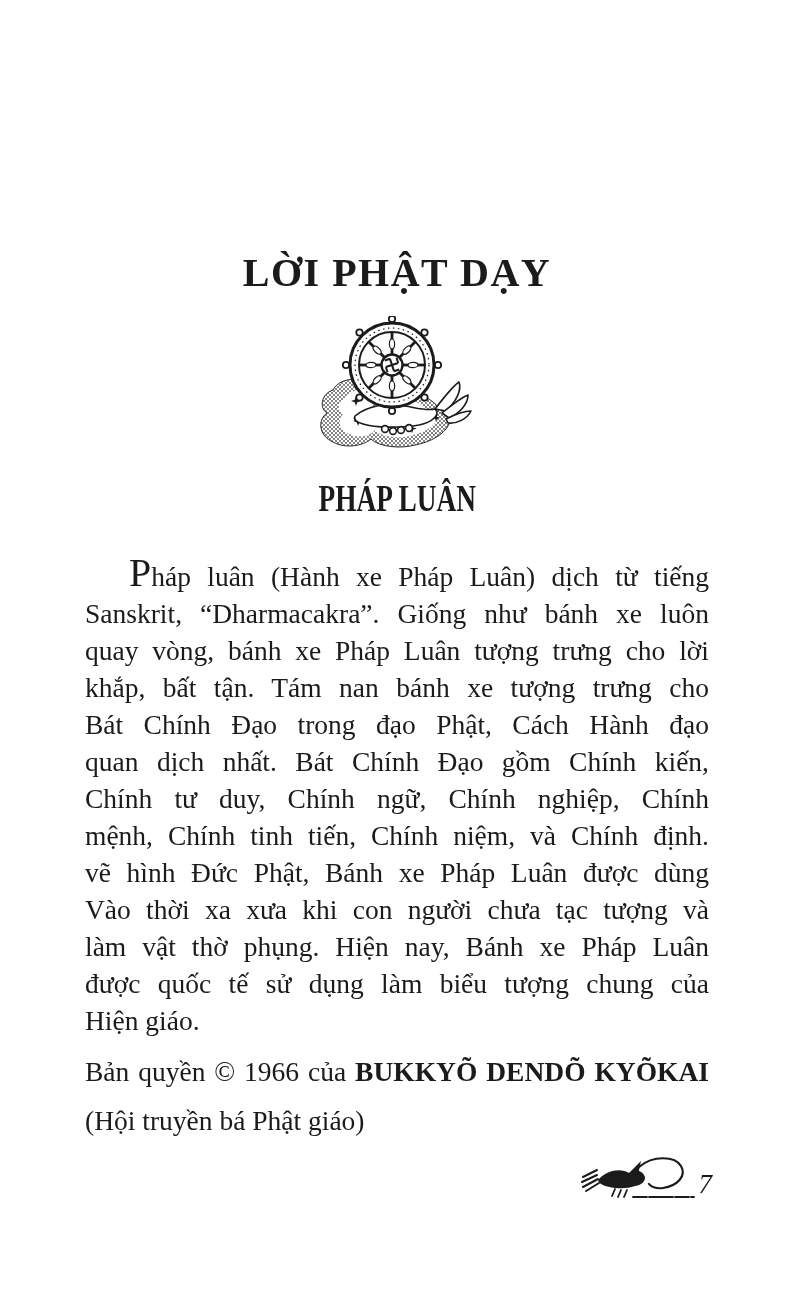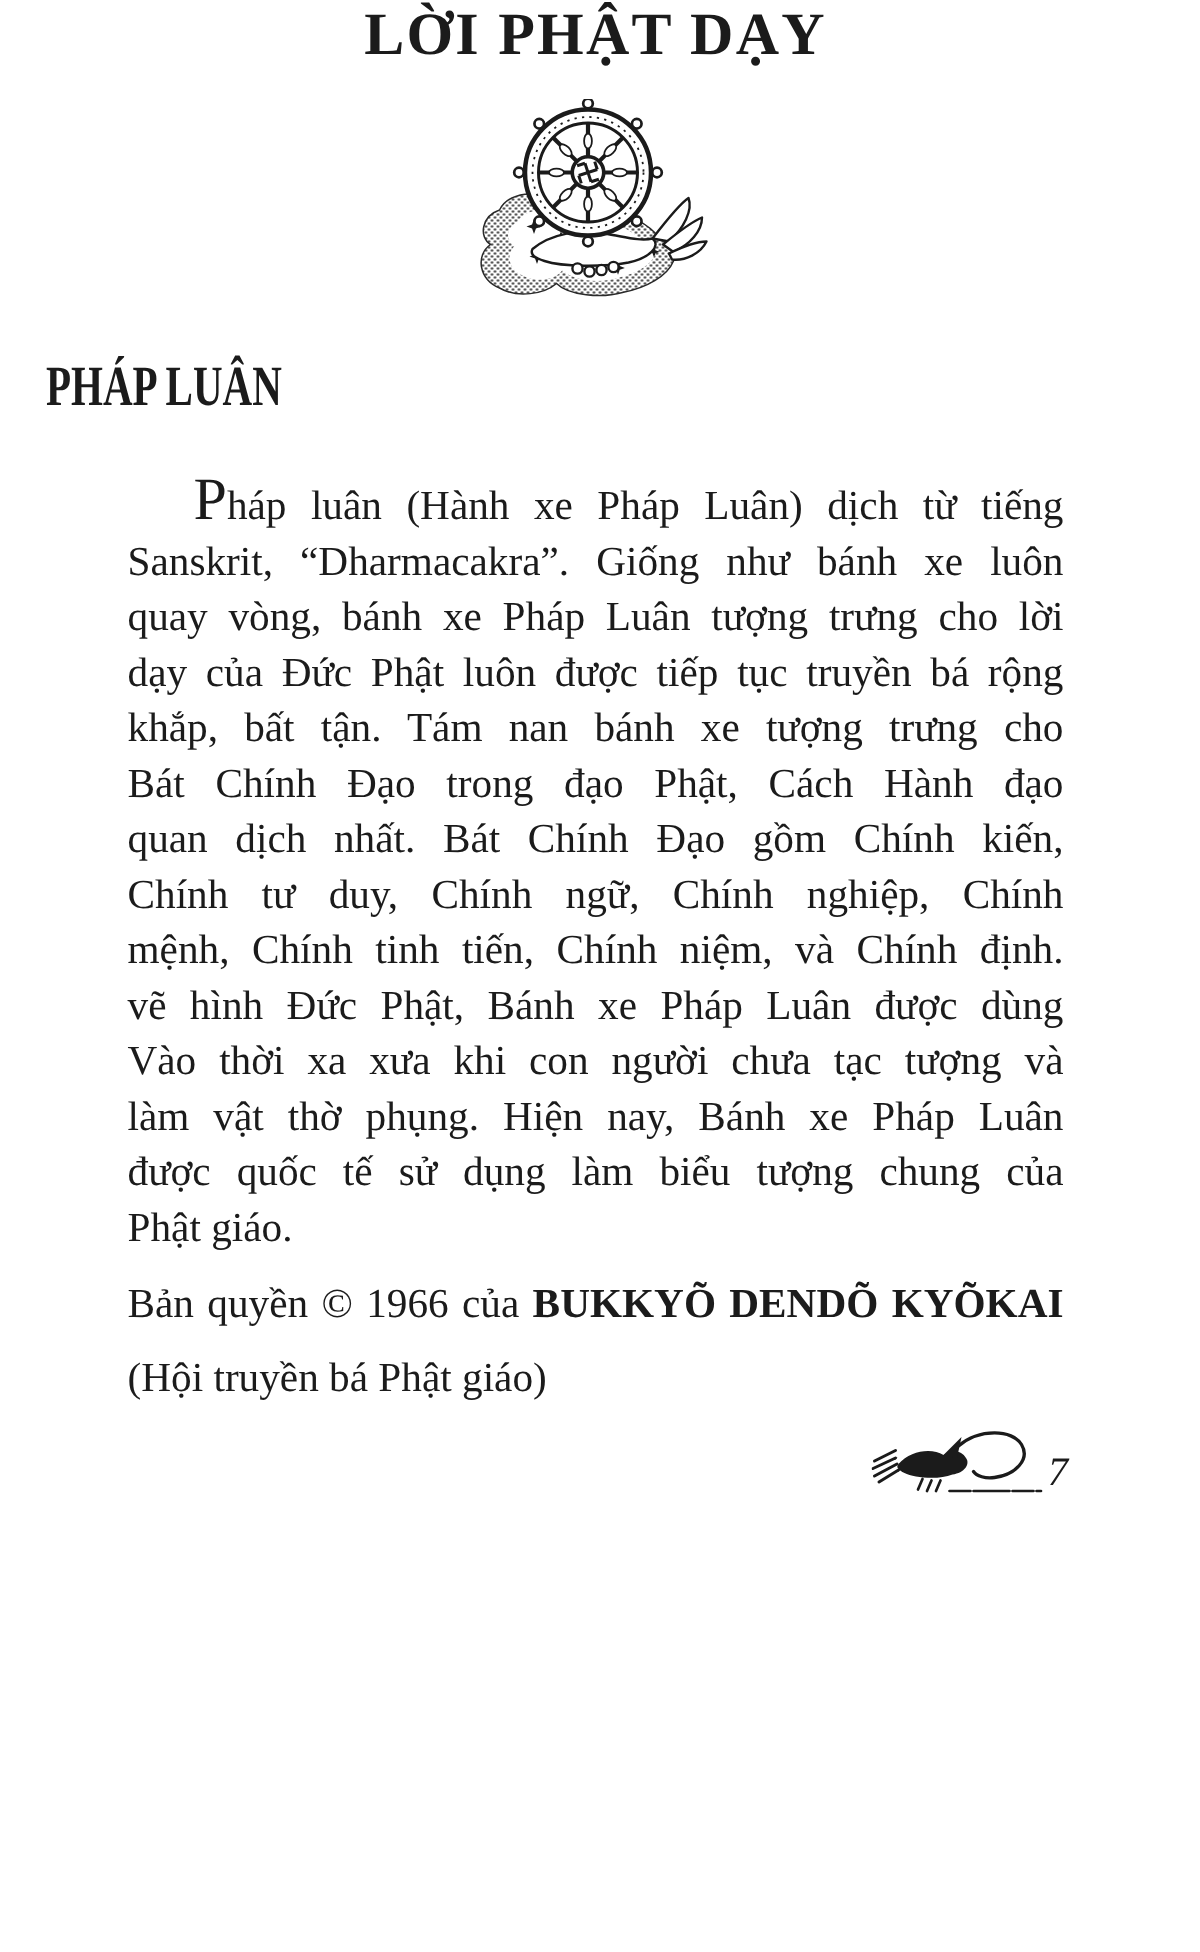--- a/index.html
+++ b/index.html
@@ -11,38 +11,39 @@
     width: 800px;
     height: 1301px;
     overflow: hidden;
     color: #1b1b1b;
     font-family: "Liberation Serif", "DejaVu Serif", serif;
   }
   .page {
     position: relative;
     width: 794px;
     height: 1301px;
+    padding-top: 250px;
     box-sizing: border-box;
   }
   .page-title {
     text-align: center;
     font-size: 40px;
     font-weight: bold;
     letter-spacing: 1.5px;
     line-height: 46px;
     white-space: nowrap;
   }
   .illustration-wrap {
     margin-top: 20px;
     height: 140px;
     text-align: center;
   }
   .section-heading-wrap {
-    margin-top: 30px;
-    text-align: left;
+    margin-top: 20px;
+    text-align: center;
     height: 46px;
   }
   .section-heading {
     display: inline-block;
     font-size: 38px;
     font-weight: bold;
     line-height: 44px;
     transform: scaleX(0.72);
     transform-origin: center;
     white-space: nowrap;
@@ -200,31 +201,30 @@
   </div>
 
   <div class="section-heading-wrap">
     <span class="section-heading">PHÁP LUÂN</span>
   </div>
 
   <div class="body-text">
     <div class="para-line first"><span class="initial-cap">P</span><span>háp luân (Hành xe Pháp Luân) dịch từ tiếng</span></div>
     <div class="para-line">Sanskrit, “Dharmacakra”. Giống như bánh xe luôn</div>
     <div class="para-line">quay vòng, bánh xe Pháp Luân tượng trưng cho lời</div>
-    <div class="para-line">dạy của Đức Phật luôn được tiếp tục truyền bá rộng</div>
     <div class="para-line">khắp, bất tận. Tám nan bánh xe tượng trưng cho</div>
     <div class="para-line">Bát Chính Đạo trong đạo Phật, Cách Hành đạo</div>
     <div class="para-line">quan dịch nhất. Bát Chính Đạo gồm Chính kiến,</div>
     <div class="para-line">Chính tư duy, Chính ngữ, Chính nghiệp, Chính</div>
     <div class="para-line">mệnh, Chính tinh tiến, Chính niệm, và Chính định.</div>
     <div class="para-line">vẽ hình Đức Phật, Bánh xe Pháp Luân được dùng</div>
     <div class="para-line">Vào thời xa xưa khi con người chưa tạc tượng và</div>
     <div class="para-line">làm vật thờ phụng. Hiện nay, Bánh xe Pháp Luân</div>
     <div class="para-line">được quốc tế sử dụng làm biểu tượng chung của</div>
-    <div class="para-line last">Phật giáo.</div>
+    <div class="para-line last">Hiện giáo.</div>
   </div>
 
   <div class="copyright-line"><span>Bản quyền © 1966 của</span> <span class="copyright-org">BUKKYÕ DENDÕ KYÕKAI</span></div>
   <div class="copyright-sub">(Hội truyền bá Phật giáo)</div>
 
   <div class="footer-row">
 
     <svg width="115" height="48" viewBox="0 0 115 48">
       <g stroke="#1b1b1b" fill="none" stroke-linecap="round">
         <g stroke-width="2">

